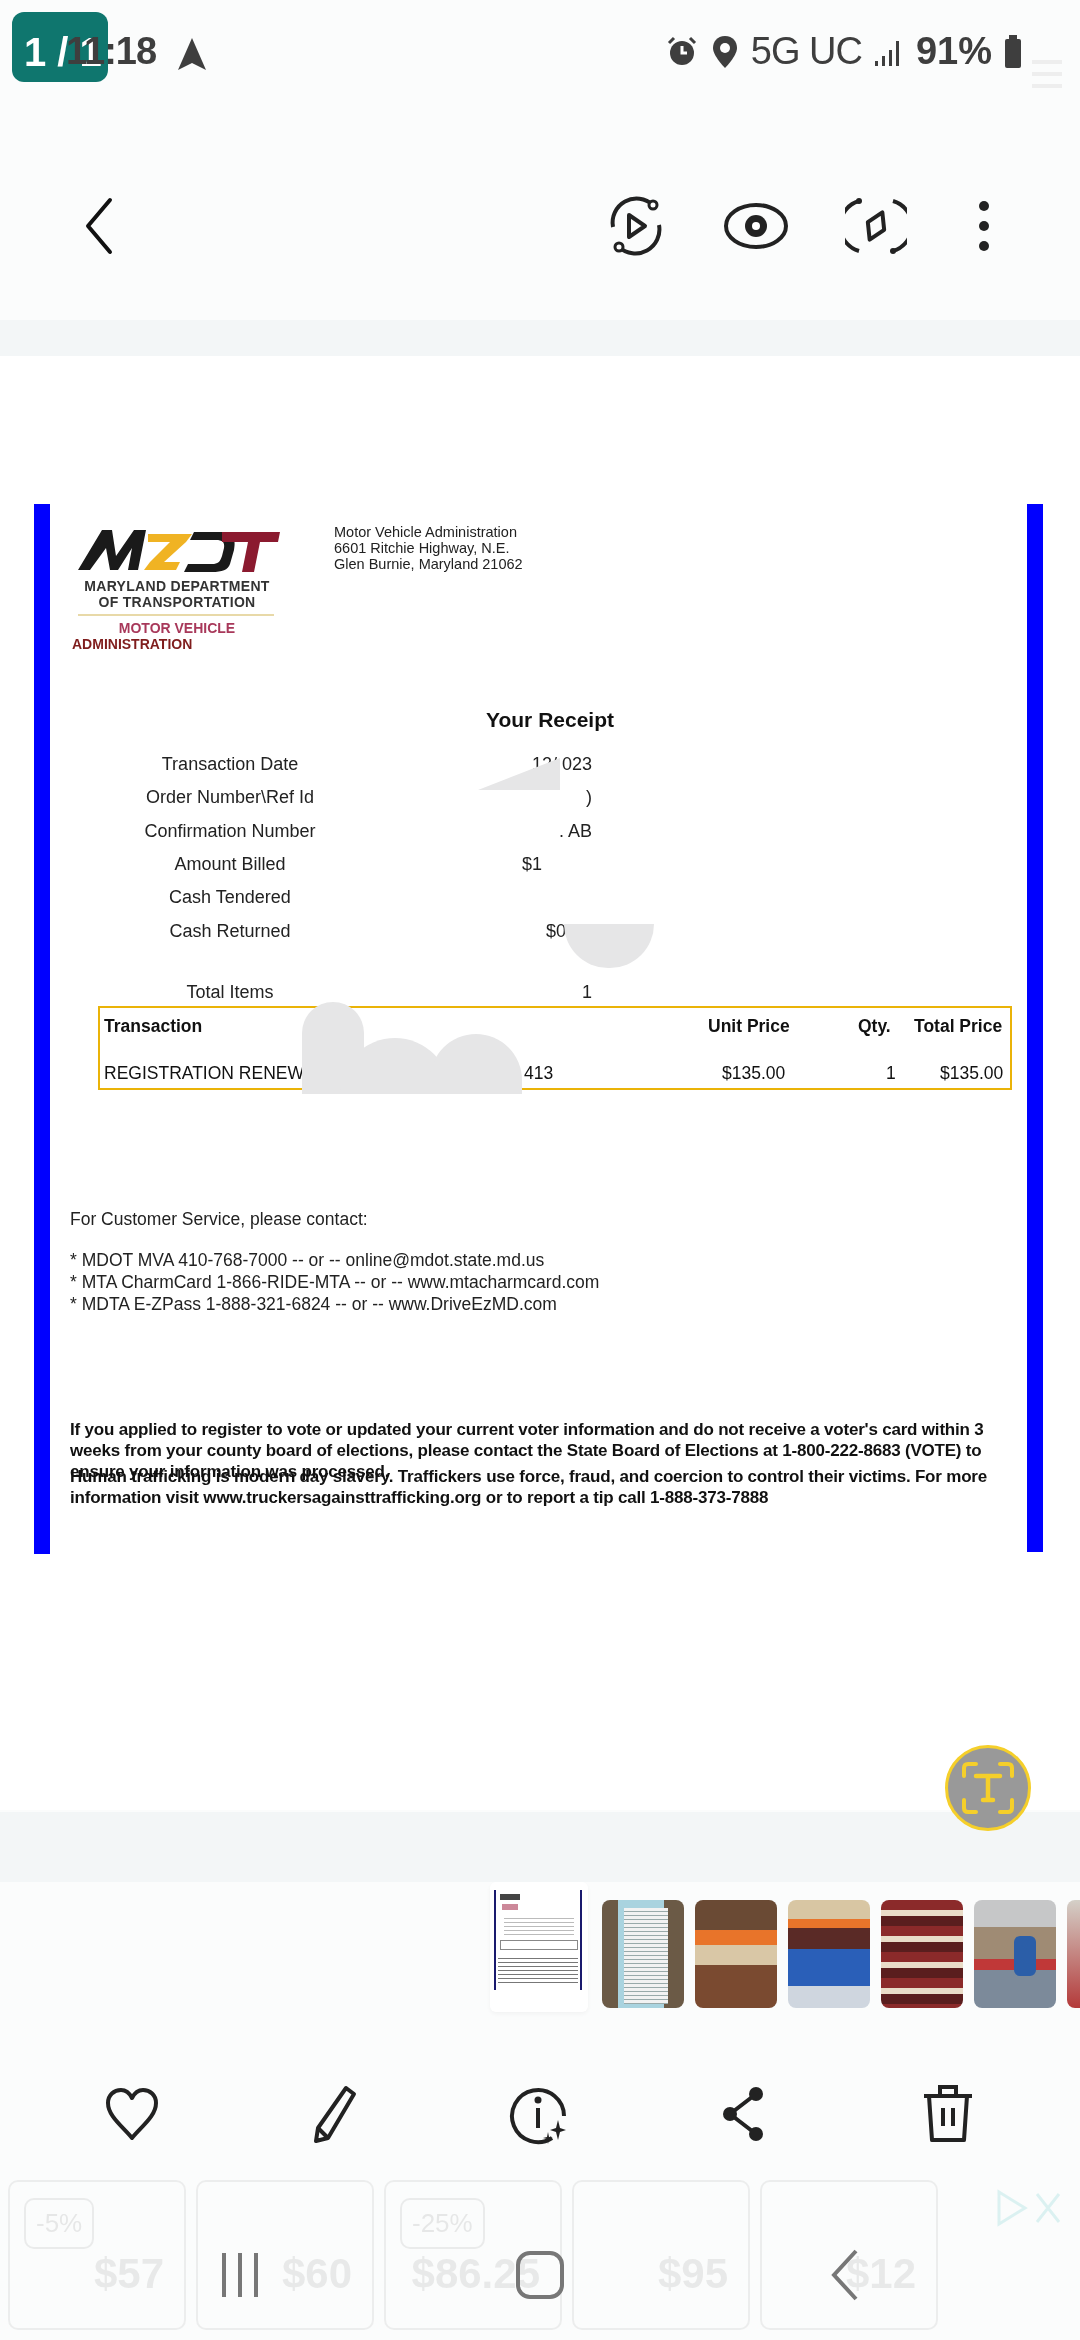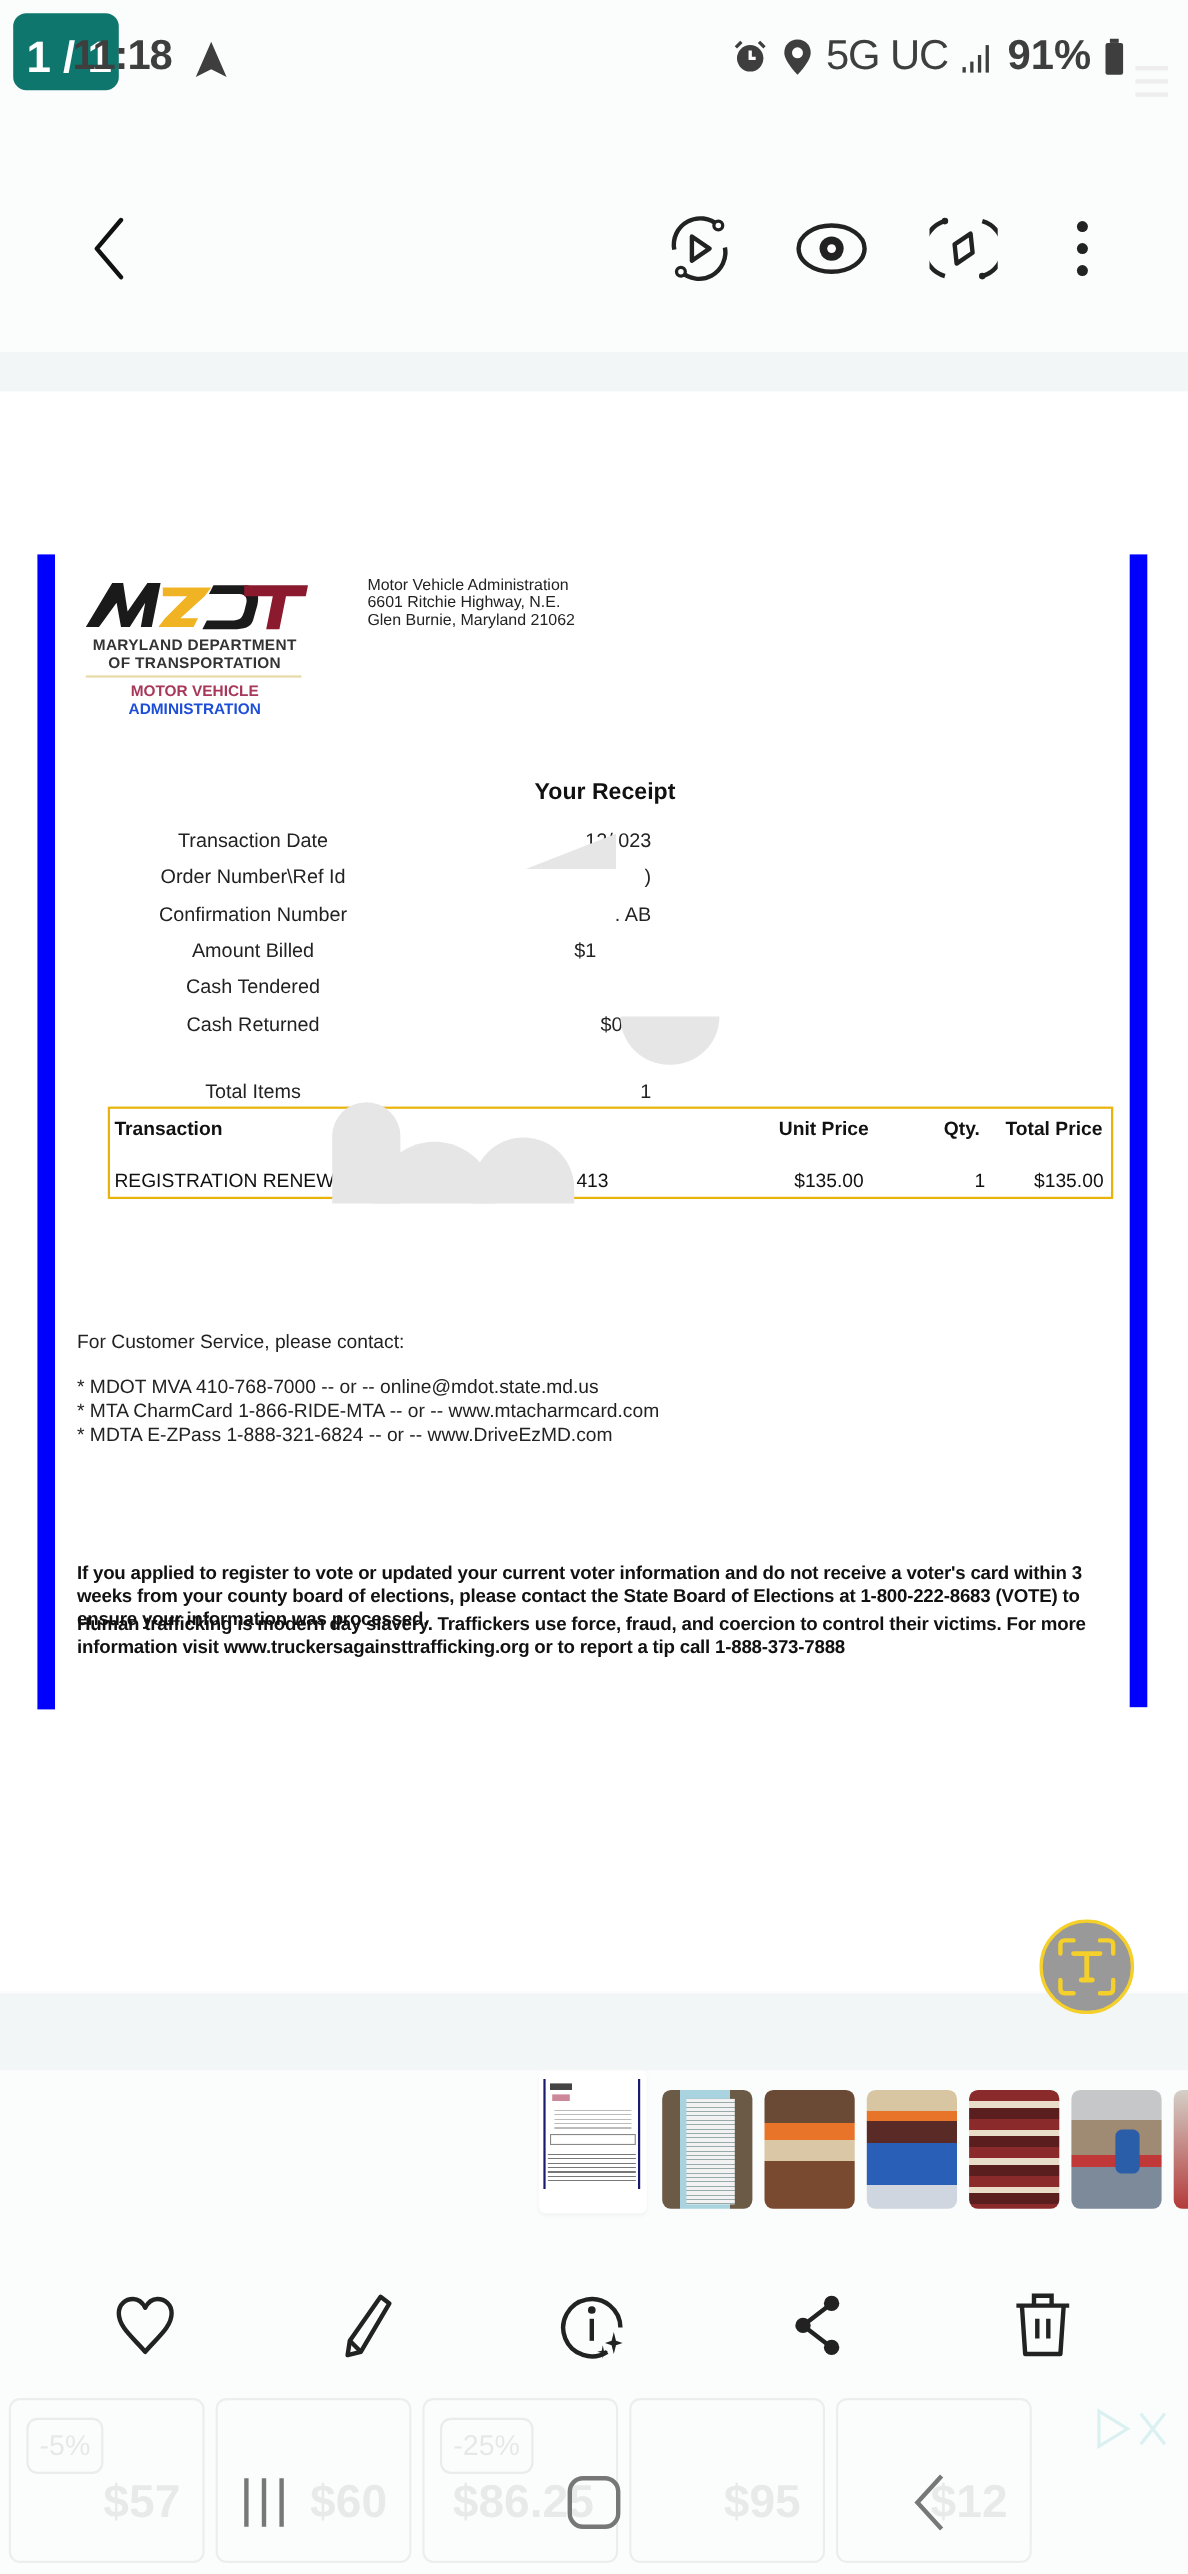--- a/index.html
+++ b/index.html
@@ -149,21 +149,21 @@
       <svg width="210" height="48" viewBox="0 0 210 48" style="position:absolute;left:0;top:0;">
         <path d="M6 44 L30 4 L40 4 L44 30 L62 4 L74 4 L66 44 L56 44 L60 22 L46 44 L38 44 L34 22 L18 44 Z" fill="#1a1a1a"></path>
         <path d="M76 8 L120 8 L114 16 L92 36 L108 36 L104 44 L72 44 L78 36 L98 16 L76 16 Z" fill="#f0b323"></path>
         <path d="M122 6 L150 6 C162 6 164 14 162 24 L158 38 C156 44 150 46 140 46 L112 46 L116 38 L140 38 C146 38 148 36 150 30 L152 22 C153 16 150 14 144 14 L118 14 Z" fill="#1a1a1a"></path>
         <path d="M150 6 L208 6 L206 16 L188 16 L182 46 L170 46 L176 16 L150 16 Z" fill="#8b1a2f"></path>
       </svg>
       <div style="position:absolute;left:0;top:52px;width:210px;text-align:center;font-size:14px;font-weight:bold;color:#333;letter-spacing:0.3px;">MARYLAND DEPARTMENT</div>
       <div style="position:absolute;left:0;top:68px;width:210px;text-align:center;font-size:14px;font-weight:bold;color:#333;letter-spacing:0.3px;">OF TRANSPORTATION</div>
       <div style="position:absolute;left:6px;top:88px;width:196px;height:2px;background:#e8d9a8;"></div>
       <div style="position:absolute;left:0;top:94px;width:210px;text-align:center;font-size:14px;font-weight:bold;color:#a8385a;">MOTOR VEHICLE</div>
-      <div style="position:absolute;left:0;top:110px;width:210px;text-align:center;font-size:14px;font-weight:bold;color:#1d4ed8;">ADMINISTRATION</div>
+      <div style="position:absolute;left:0;top:110px;width:210px;text-align:left;font-size:14px;font-weight:bold;color:#7f1d1d;">ADMINISTRATION</div>
     </div>
 
     <div class="address">
       <div>Motor Vehicle Administration</div>
       <div>6601 Ritchie Highway, N.E.</div>
       <div>Glen Burnie, Maryland 21062</div>
     </div>
 
     <div class="title">Your Receipt</div>
 

